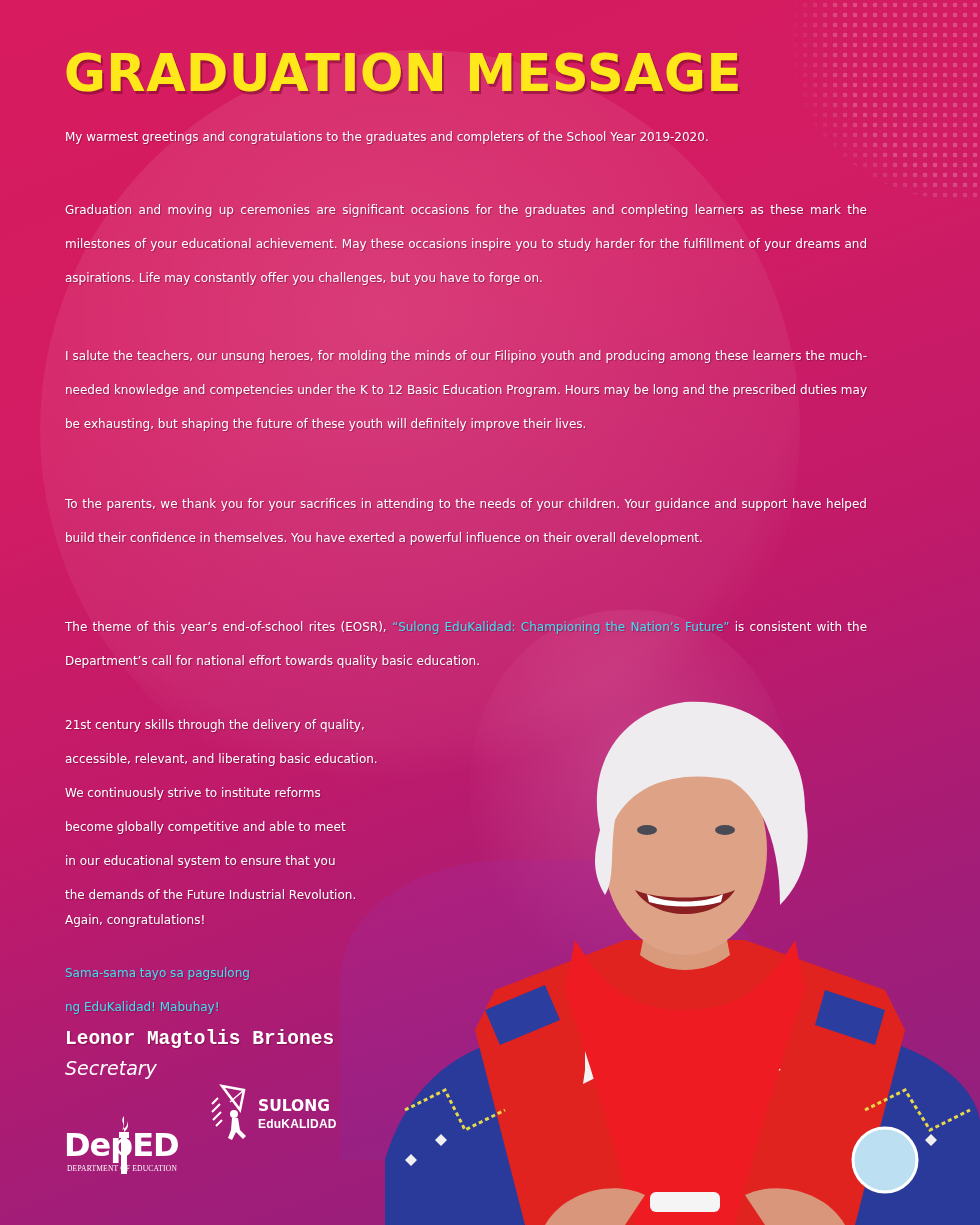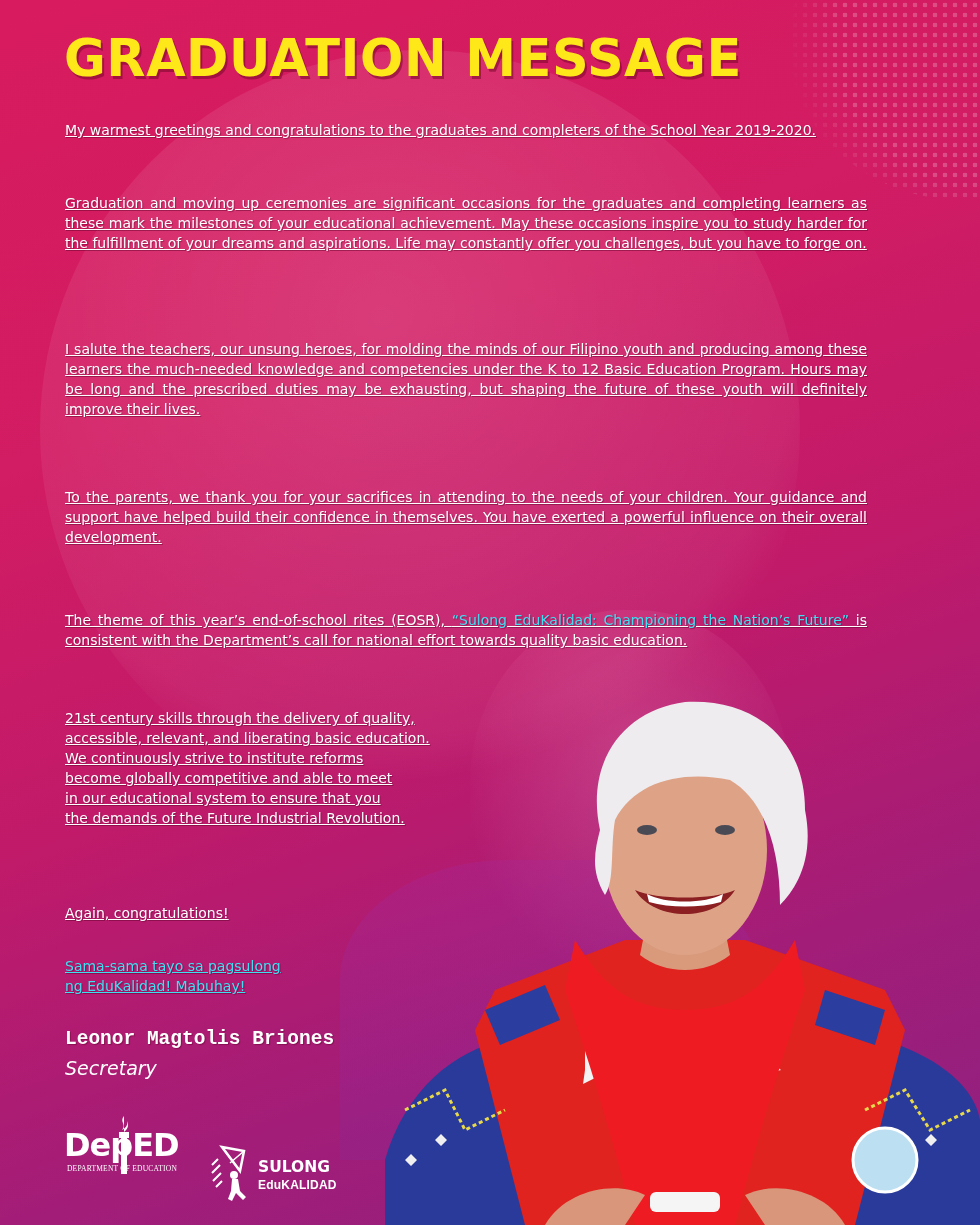--- a/index.html
+++ b/index.html
@@ -28,32 +28,31 @@
     border-radius:48% 48% 40% 40%;
     background: radial-gradient(ellipse at 50% 40%, rgba(255,210,235,0.18), rgba(255,180,220,0.05) 60%, transparent 75%);
   }
   .ghost-cloth {
     position:absolute; left:340px; top:860px; width:420px; height:300px;
     background: linear-gradient(170deg, rgba(170,40,150,0.35), rgba(120,40,160,0.25));
     border-radius:40% 40% 0 0;
   }
 
   .title {
-    position:absolute; left:64px; top:29px;
+    position:absolute; left:64px; top:44px;
     font-family:"DejaVu Sans", sans-serif; font-weight:bold;
     font-size:51px; letter-spacing:0.5px; color:#ffe81a;
     text-shadow: 2px 3px 0 rgba(120,10,40,0.55);
   }
   .body-text {
     position:absolute; left:65px; width:802px;
     font-family:"DejaVu Sans", sans-serif;
-    font-size:14px; line-height:20px; color:#fff;
+    font-size:12px; line-height:34px; color:#fff;
     text-align:justify;
     text-shadow: 1px 1px 1px rgba(90,0,40,0.45);
-    text-decoration: underline;
   }
   .body-text.left { text-align:left; }
   .hl { color:#3ee0f2; }
   .p1 { top:120px; }
   .p2 { top:193px; }
   .p3 { top:339px; }
   .p4 { top:487px; }
   .p5 { top:610px; }
   .p6 { top:708px; width:560px; }
   .p7 { top:903px; }
@@ -72,21 +71,21 @@
   .deped-logo { position:absolute; left:64px; top:1116px; width:120px; height:60px; }
   .deped-word {
     position:absolute; left:0; top:10px;
     font-family:"DejaVu Sans", sans-serif; font-weight:bold; font-size:32px; letter-spacing:-1px;
   }
   .deped-sub {
     position:absolute; left:3px; top:48px; font-family:"Liberation Serif", serif;
     font-size:7.5px; letter-spacing:0.2px; white-space:nowrap;
   }
   .torch { position:absolute; left:52px; top:0; width:16px; height:58px; }
-  .sulong-logo { position:absolute; left:210px; top:1145px; width:170px; height:62px;text-align:center; }
+  .sulong-logo { position:absolute; left:210px; top:1084px; width:170px; height:62px;text-align:center; }
   .kite { position:absolute; left:0; top:0; width:42px; height:62px; }
   .sulong-l1 {
     position:absolute; left:48px; top:13px;
     font-family:"DejaVu Sans", sans-serif; font-weight:bold; font-size:15.5px;
   }
   .sulong-l2 {
     position:absolute; left:48px; top:33px;
     font-family:Liberation Sans, sans-serif; font-weight:bold; font-size:12px; letter-spacing:0.2px;
   }
 

